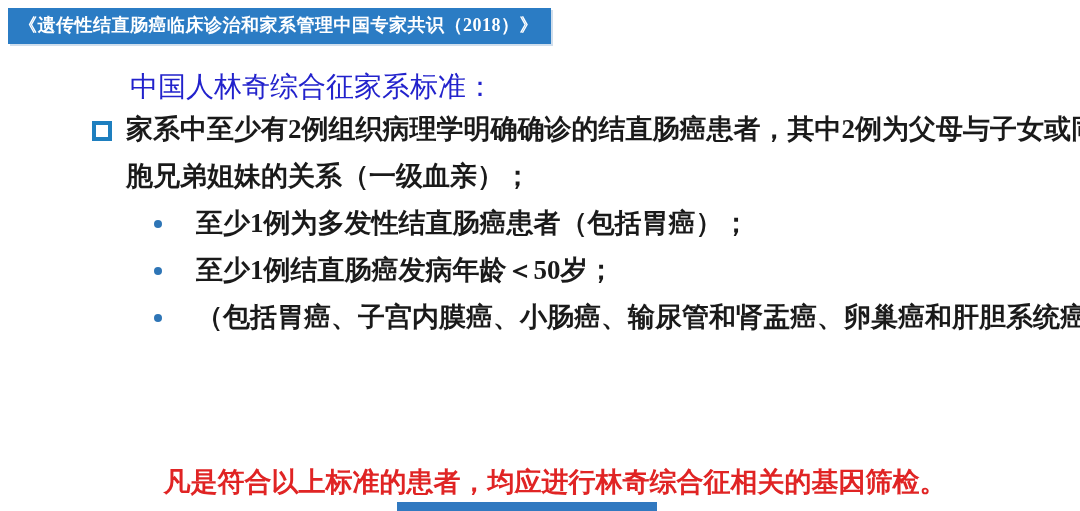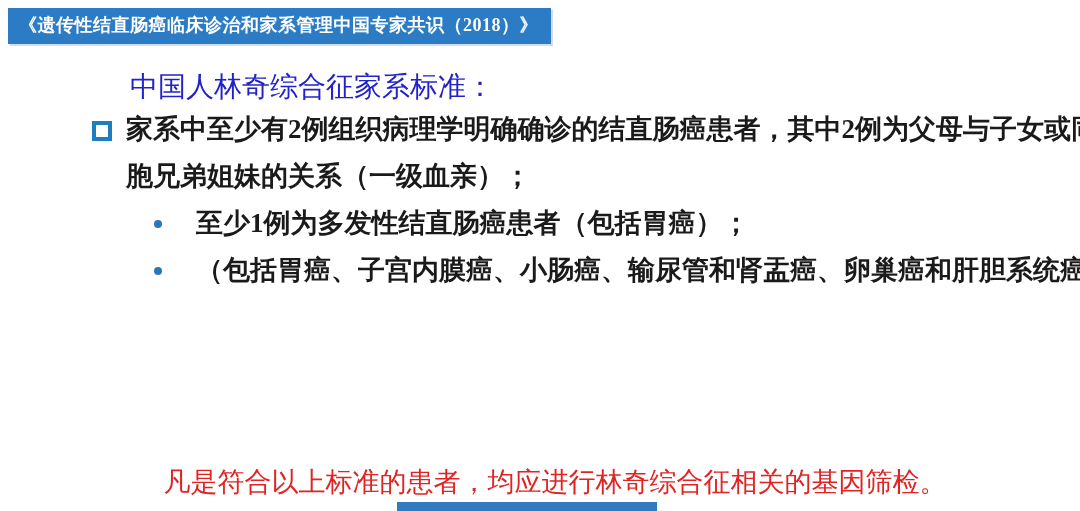--- a/index.html
+++ b/index.html
@@ -67,21 +67,21 @@
     background: var(--sub-dot, #2e75b6);
   }
 
   
   .footer {
     position: absolute;
     left: 0; right: 0; top: 464px;
     text-align: center;
     color: var(--footer-text, #e02424);
     font-size: 27px;
-    font-weight: 400;
+    font-weight: 700;
     padding-left: 30px;
     white-space: nowrap;
   }
 
   
   .bottom-bar {
     position: absolute;
     left: 397px; top: 502px;
     width: 260px; height: 9px;
     background: var(--bottom-bar, #3179c0);
@@ -103,20 +103,24 @@
       <div class="line">家系中至少有2例组织病理学明确确诊的结直肠癌患者，其中2例为父母与子女或同</div>
       <div class="line">胞兄弟姐妹的关系（一级血亲）；</div>
     </div>
 
 
     <div class="row sub">
       <span class="dot"></span>
       <div class="line">至少1例为多发性结直肠癌患者（包括胃癌）；</div>
     </div>
 
+    <div class="row sub">
+      <span class="dot"></span>
+      <div class="line">至少1例结直肠癌发病年龄＜50岁；</div>
+    </div>
 
     <div class="row sub">
       <span class="dot"></span>
       <div class="line">（包括胃癌、子宫内膜癌、小肠癌、输尿管和肾盂癌、卵巢癌和肝胆系统癌）。</div>
     </div>
 
   </div>
 
   <div class="footer">凡是符合以上标准的患者，均应进行林奇综合征相关的基因筛检。</div>
 

